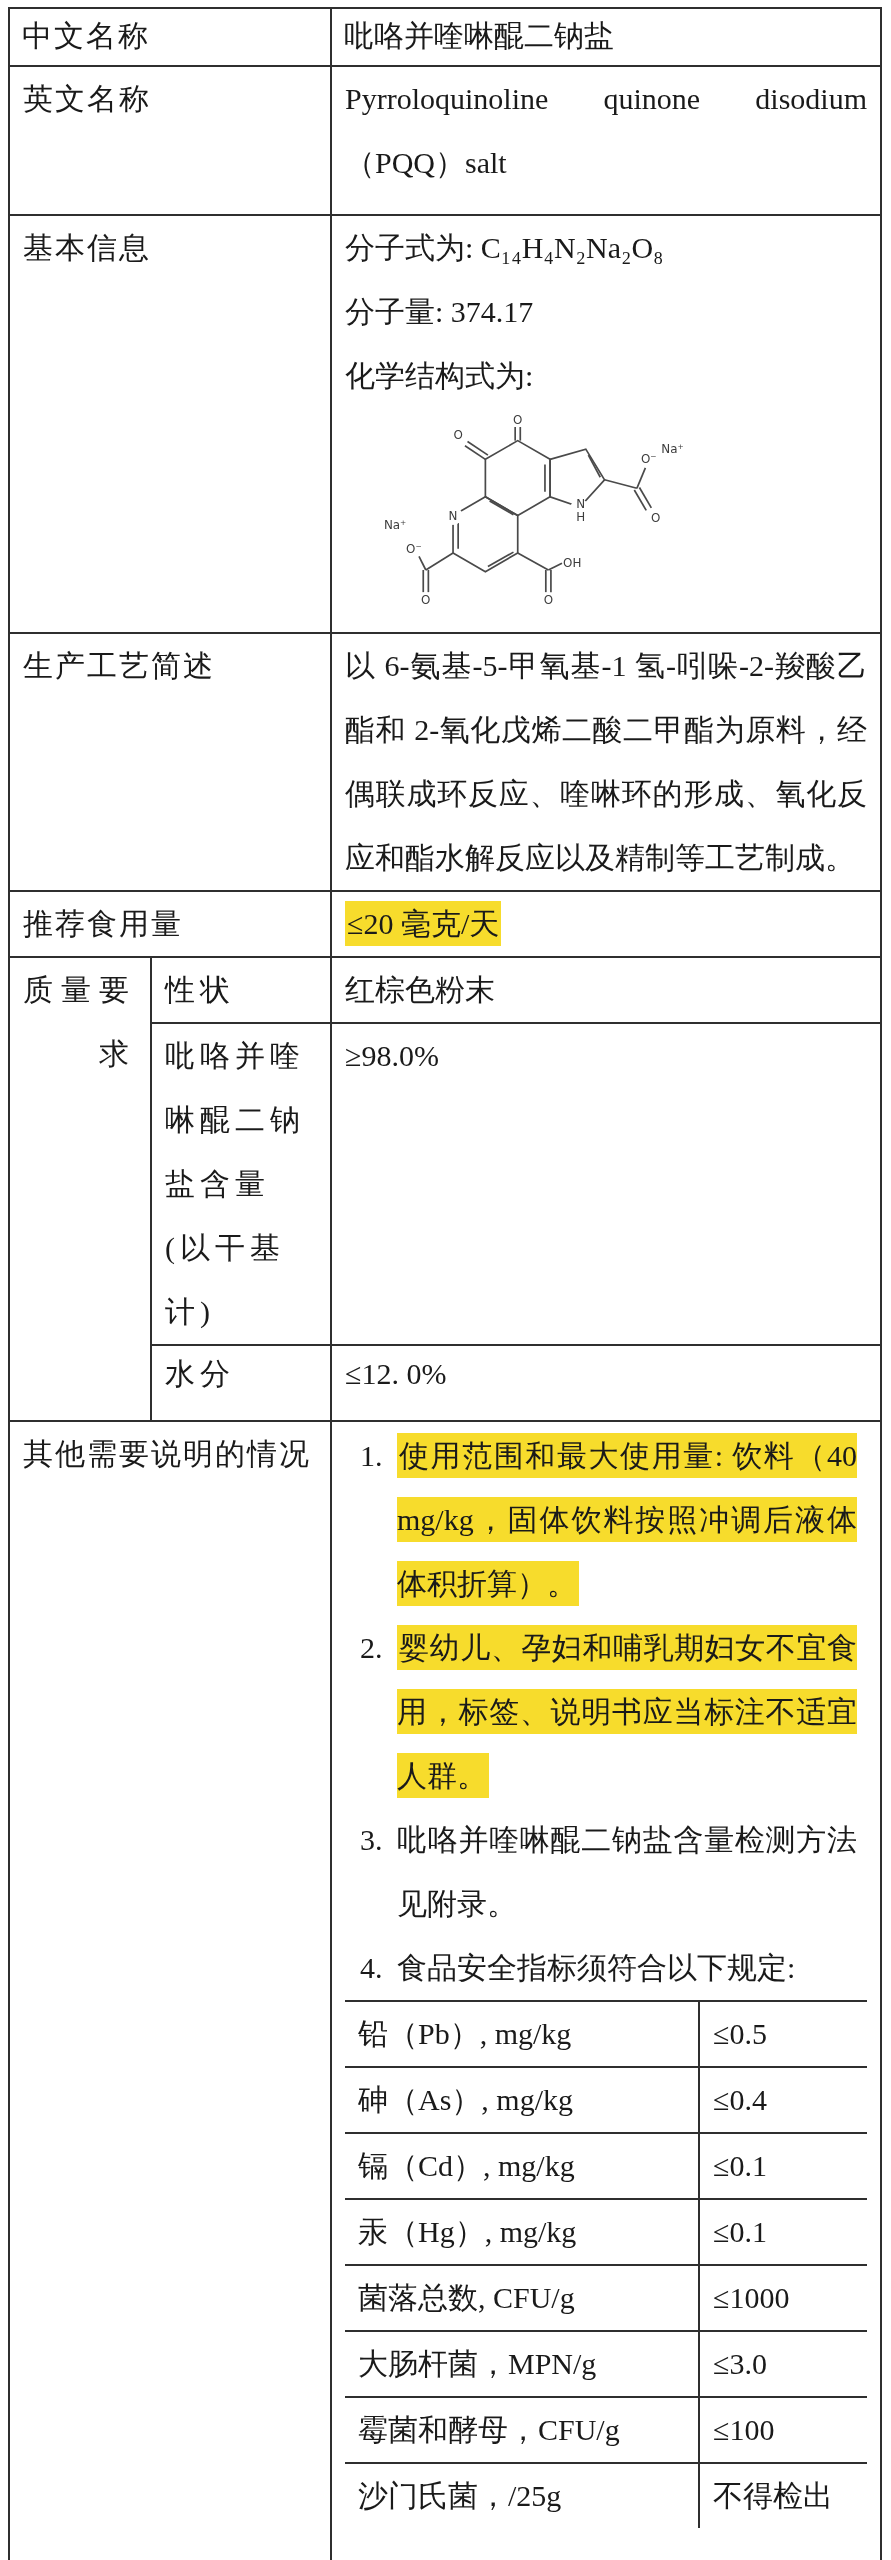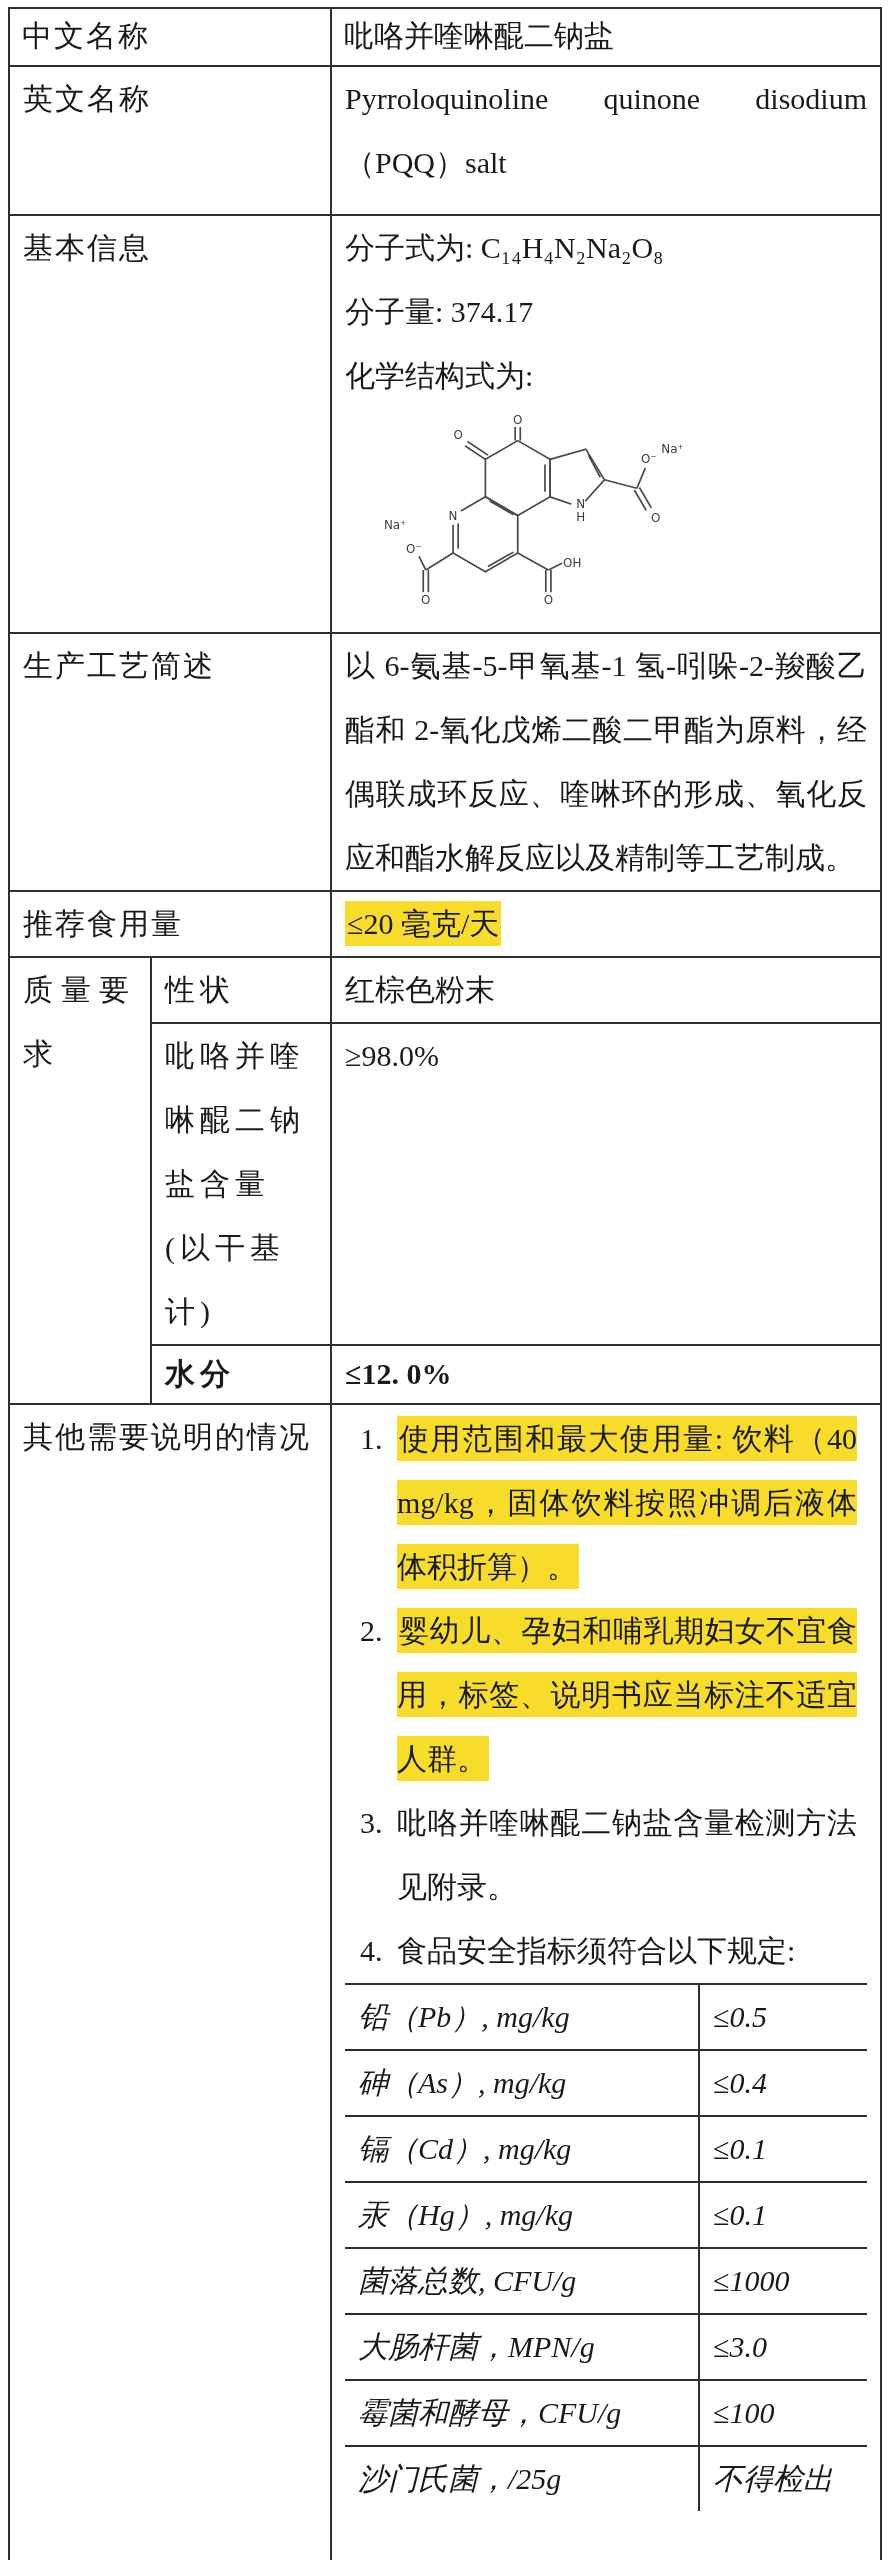--- a/index.html
+++ b/index.html
@@ -33,33 +33,34 @@
   col.c2{width:180px;}
   col.c3{width:550px;}
 
   tr.r1{height:58px;}
   tr.r2{height:149px;}
   tr.r3{height:390px;}
   tr.r4{height:240px;}
   tr.r5{height:65px;}
   tr.r6{height:65px;}
   tr.r7{height:262px;}
-  tr.r8{height:59px;font-weight:bold;}
+  tr.r8{height:76px;}
   tr.r9{height:1180px;}
 
   tr.r1 td{line-height:54px;padding-left:12px;}
   tr.r8 td{line-height:56px;}
 
   td.label{letter-spacing:2px;}
   td.vmid{vertical-align:middle;margin-top:16px;}
 
   td.quality-label{
     line-height:78px;
     letter-spacing:8px;
     padding:2px 10px;
+    text-align:right;
   }
   td.sub-label{
     letter-spacing:5px;
     padding:0 10px;
   }
   td.justify{text-align:justify;}
 
   .hl{background:var(--hl);padding:6px 2px;}
 
   
@@ -79,21 +80,20 @@
     width:100%;
   }
   table.safety td{
     border:none;
     border-top:2px solid var(--line);
     padding:0 13px;
     height:65px;
     line-height:64px;
     vertical-align:middle;
     overflow:hidden;
-    font-style:italic;
   }
   table.safety td.s-item{border-right:2px solid var(--line);width:354px;}
 
   svg text{
     font-family:"DejaVu Sans","Liberation Sans",sans-serif;
     fill:#3d3d3d;
   }
 </style>
 </head>
 <body>

